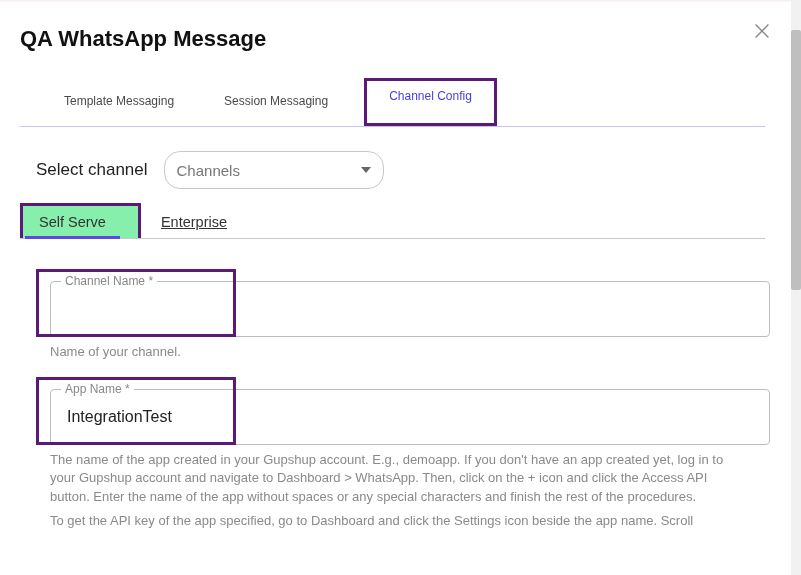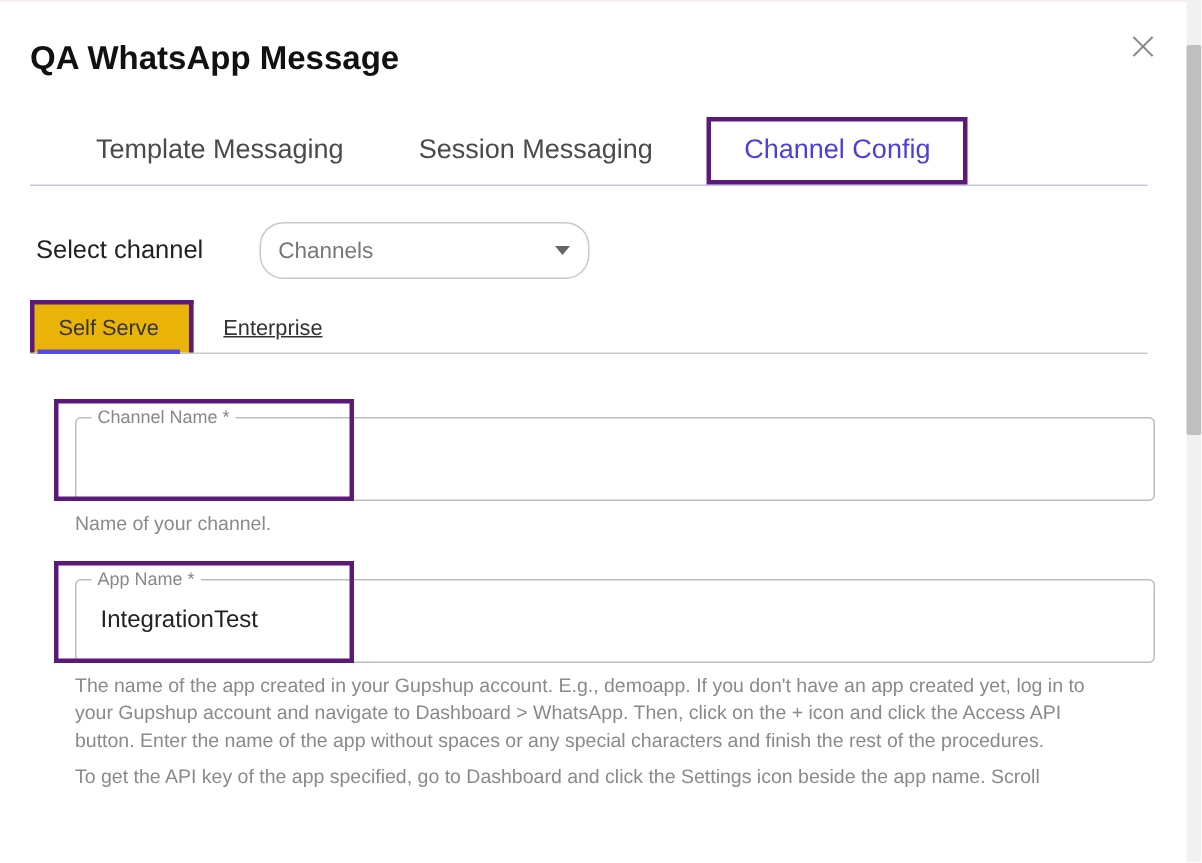--- a/index.html
+++ b/index.html
@@ -38,42 +38,42 @@
     font-weight: 600;
     margin: 6px 0 26px 0;
     color: #111;
   }
   .tabs-row {
     display: flex;
     align-items: center;
     border-bottom: 1px solid #c9c3e8;
     padding-left: 30px;
     gap: 22px;
-    font-size: 18px;
+    font-size: 12px;
   }
   .tab {
     padding: 10px 14px 12px 14px;
     color: #4a4a4a;
     cursor: pointer;
     position: relative;
   }
   .tab.active { color: #4b3fdb; }
   .hl-box {
     border: 3px solid #5b1a7a;
     display: inline-block;
   }
   .hl-channel-config {
     padding: 0;
   }
-  .hl-channel-config .tab { padding: 8px 22px 10px 22px; }
+  .hl-channel-config .tab { padding: 8px 22px 20px 22px; }
   .row-select {
     display: flex;
     align-items: center;
-    gap: 37px;
-    margin: 24px 0 14px 4px;
+    gap: 16px;
+    margin: 24px 0 14px 16px;
   }
   .row-select .lbl {
     font-size: 17px;
     color: #222;
   }
   .dropdown {
     display: flex;
     align-items: center;
     justify-content: space-between;
     width: 220px;
@@ -91,22 +91,22 @@
     border-top: 6px solid #666;
   }
   .subtabs-row {
     display: flex;
     align-items: flex-end;
     border-bottom: 1px solid #c9c9c9;
     gap: 12px;
   }
   .hl-selfserve {
     border: 3px solid #5b1a7a;
-    padding: 2px 6px 0 2px;
-    background: #eab308;
+    padding: 2px 18px 0 2px;
+    background: #86efac;
     border-bottom: none;
   }
   .subtab {
     padding: 6px 14px 6px 14px;
     font-size: 14.5px;
     color: #333;
     cursor: pointer;
   }
   .subtab.active {
     border-bottom: 3px solid #5b49e6;

